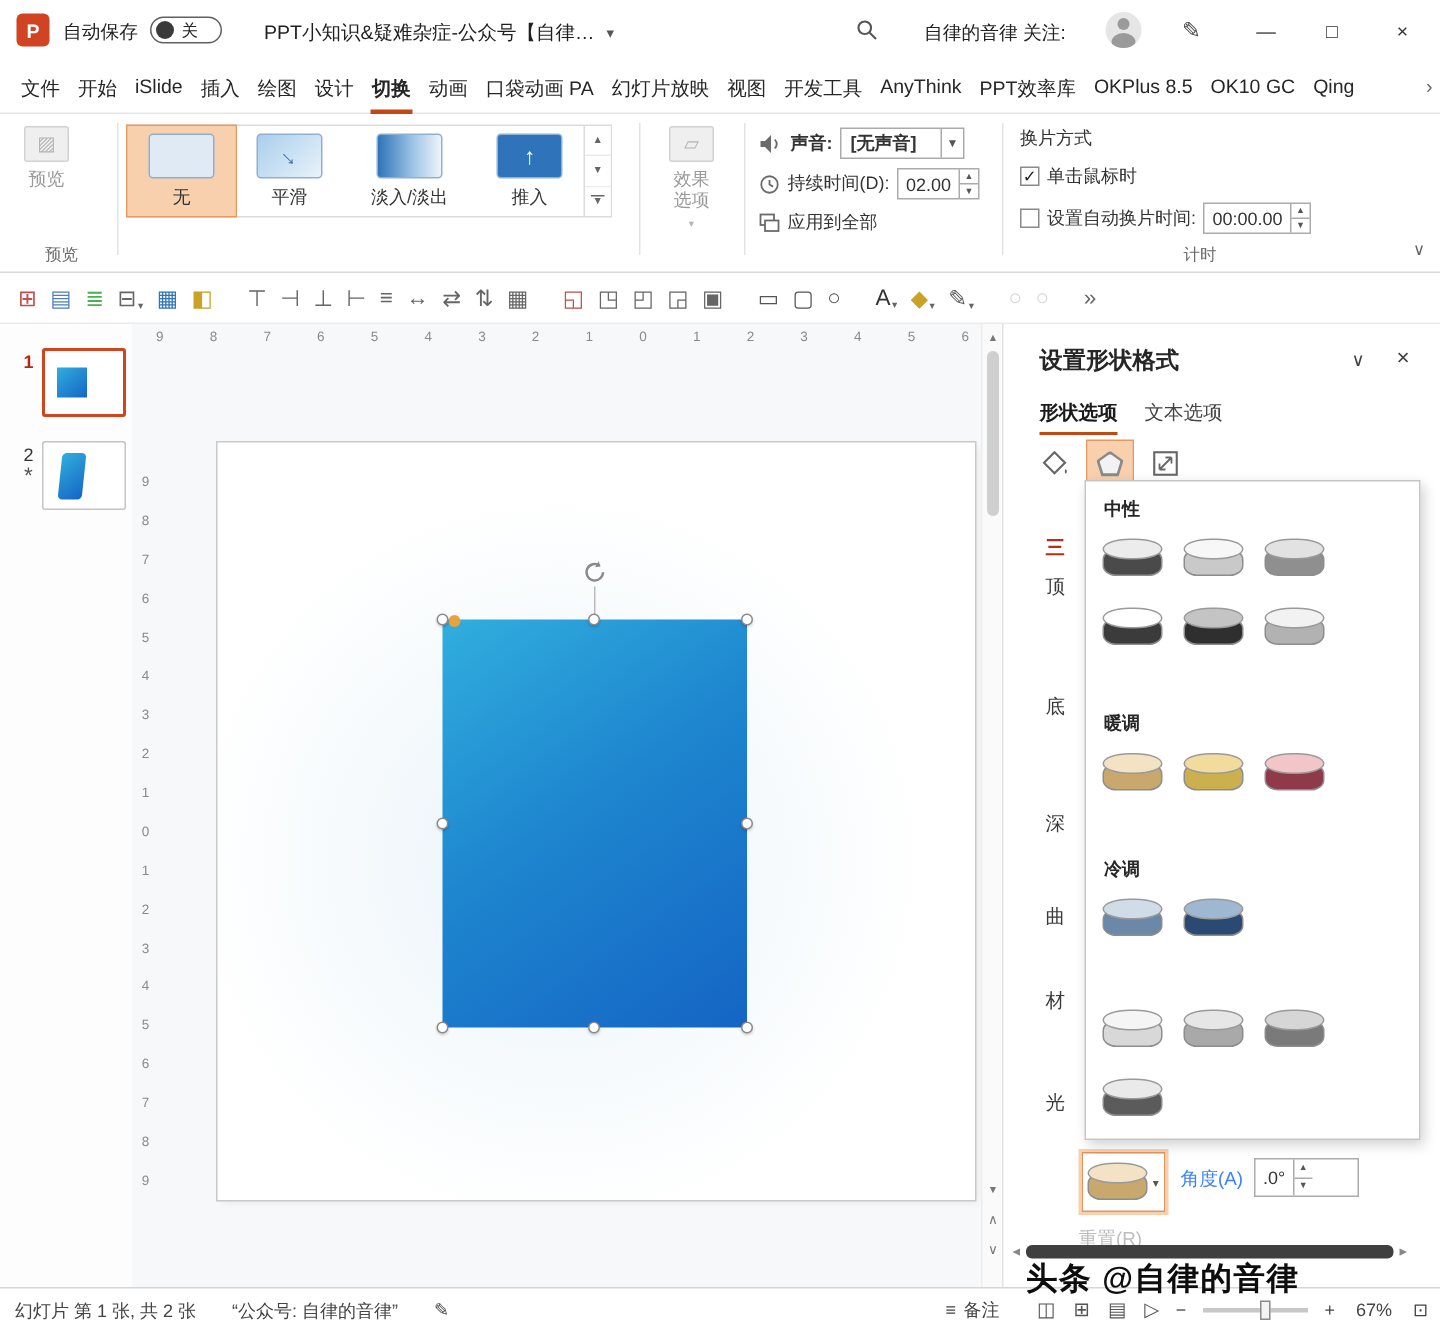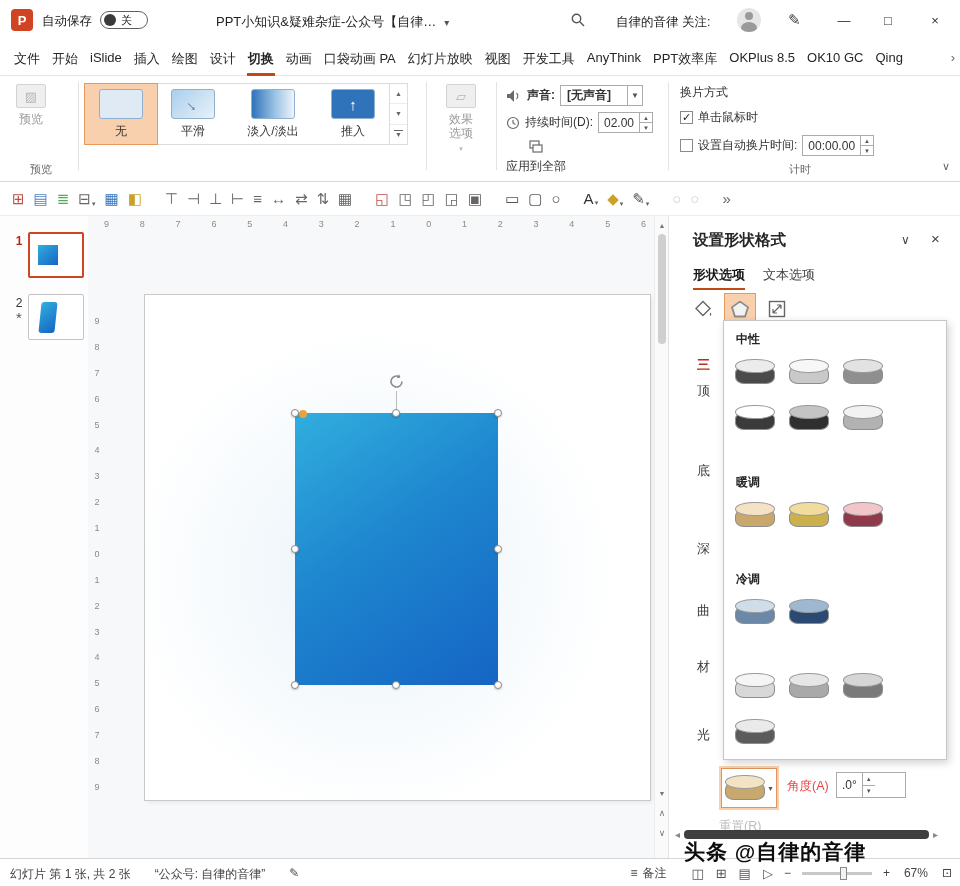--- a/index.html
+++ b/index.html
@@ -12,21 +12,21 @@
   .titlebar { position:absolute; left:0; top:0; width:960px; height:40px; background:#fff; }
   .applogo { position:absolute; left:11px; top:9px; width:22px; height:22px; border-radius:4px;
              background:#d04423; color:#fff; font-weight:bold; font-size:13px;
              display:flex; align-items:center; justify-content:center; }
   .autosave { position:absolute; left:42px; top:13px; font-size:12.5px; color:#222; }
   .toggle { position:absolute; left:100px; top:11px; width:48px; height:18px; border:1px solid #5f5f5f;
             border-radius:9px; display:flex; align-items:center; gap:5px; padding:0 3px; background:#fff; }
   .knob { width:12px; height:12px; border-radius:50%; background:#3a3a3a; }
   .togglelabel { font-size:11px; color:#222; }
   .doctitle { position:absolute; left:176px; top:13px; font-size:13px; color:#1f1f1f;
-              display:flex; gap:8px; align-items:center; white-space:nowrap;margin-left:40px; }
+              display:flex; gap:8px; align-items:center; white-space:nowrap; }
   .doctitle .caret { color:#555; font-size:10px; }
   .tsearch { position:absolute; left:570px; top:12px; }
   .usertext { position:absolute; left:616px; top:14px; font-size:12.5px; color:#222; white-space:nowrap; }
   .avatar { position:absolute; left:737px; top:8px; width:24px; height:24px; border-radius:50%;
             background:#e6e6e6; overflow:hidden; }
   .avatar::before { content:""; position:absolute; left:8px; top:4px; width:8px; height:8px;
                     border-radius:50%; background:#9a9a9a; }
   .avatar::after { content:""; position:absolute; left:4px; top:14px; width:16px; height:12px;
                    border-radius:50%; background:#9a9a9a; }
   .penicon { position:absolute; left:788px; top:11px; font-size:15px; color:#444; }
@@ -165,21 +165,21 @@
   .ptitle { font-size:12px; font-weight:bold; color:#262626; margin:0 0 6px 4px; }
   .pgrid { display:flex; flex-wrap:wrap; gap:10px 8px; }
   .pitem { width:46px; height:36px; display:flex; align-items:center; justify-content:center; }
   .slab { position:relative; width:40px; height:26px; }
   .sside { position:absolute; left:0; right:0; top:7px; bottom:1px; border-radius:9px/7px; border:1px solid #8d8d8d; }
   .stop { position:absolute; left:0; right:0; top:0; height:14px; border-radius:50%/55%; border:1px solid #9a9a9a; }
   .curpreset { position:absolute; left:52px; top:552px; width:56px; height:40px; background:#fff;
                border:1px solid #e0945e; outline:2px solid #f8d0ae; display:flex; align-items:center;
                justify-content:center; gap:3px; }
   .curpreset .dd { font-size:8px; color:#555; }
-  .anglelabel { position:absolute; left:118px; top:562px; font-size:12.5px; color:#ef4444; }
+  .anglelabel { position:absolute; left:118px; top:562px; font-size:12.5px; color:#3b82f6; }
   .angleinput { position:absolute; left:167px; top:556px; width:70px; height:26px; }
   .angleinput .spin { height:26px; }
   .resetlabel { position:absolute; left:50px; top:602px; font-size:12.5px; color:#bdbdbd; }
   .phscroll { position:absolute; left:6px; right:22px; top:612px; height:12px; display:flex;
               align-items:center; gap:4px; }
   .harr { font-size:10px; color:#888; }
   .hthumb { flex:1; height:9px; background:#3f3f3f; border-radius:4px; }
 
   
   .statusbar { position:absolute; left:0; bottom:0; width:960px; height:28px; background:#fff;
@@ -315,21 +315,21 @@
       </svg>
       <span>持续时间(D):</span>
       <div class="spin">
         <span class="val">02.00</span>
         <span class="spincol">
             <span>▲</span>
             <span>▼</span>
           </span>
       </div>
     </div>
-    <div class="rrow" style="left:506px; top:64px;flex-direction:column;">
+    <div class="rrow" style="left:506px; top:64px;">
       <svg width="14" height="13" viewBox="0 0 14 13">
         <rect x="1" y="1" width="9" height="7" fill="none" stroke="#6a6a6a" stroke-width="1.2"></rect>
         <rect x="4" y="5" width="9" height="7" fill="#fff" stroke="#6a6a6a" stroke-width="1.2"></rect>
       </svg>
       <span>应用到全部</span>
     </div>
     <div class="rdiv" style="left:668px;"></div>
 
     <div class="rrow" style="left:680px; top:8px;">
       <span>换片方式</span>

